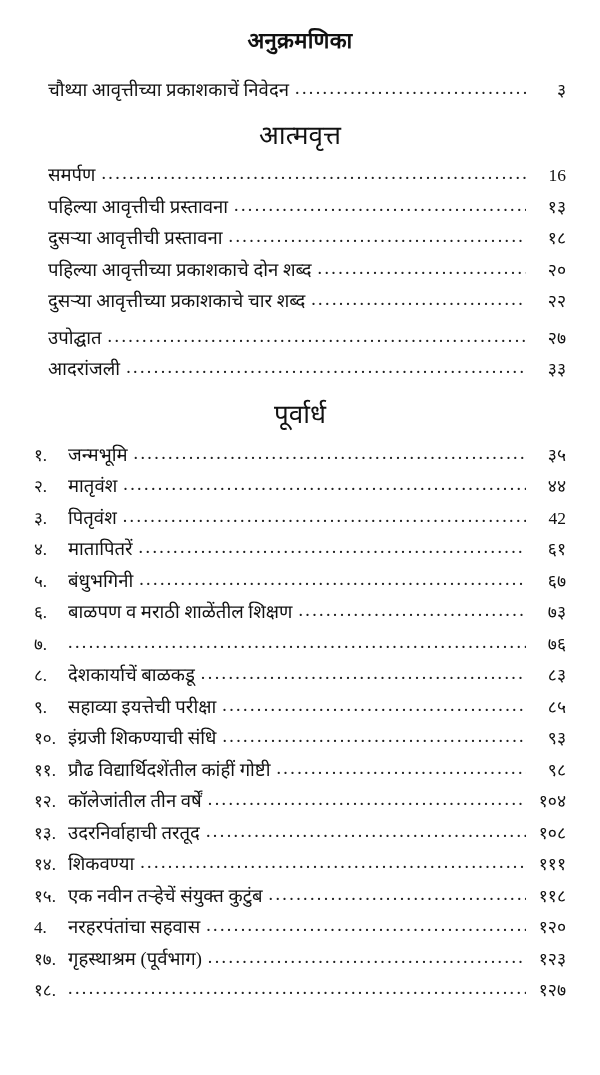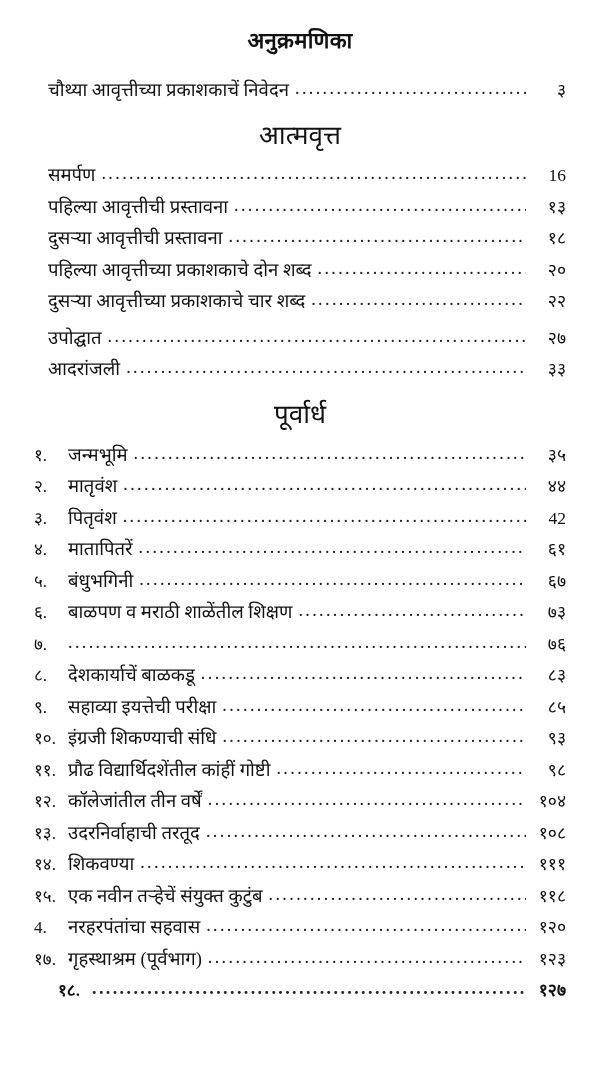--- a/index.html
+++ b/index.html
@@ -72,22 +72,21 @@
     min-width: 34px;
     font-size: 17.5px;
   }
   .block-indent {
     padding-left: 14px;
   }
   .block-indent-2 {
     padding-left: 0px;
   }
   .bold-row {
-    font-weight: bold;
-    margin-left: 24px;
+    font-weight: normal;
   }
   .spacer-sm { height: 5px; }
 </style>
 </head>
 <body>
 
 <div class="page">
 
   <div class="doc-title">अनुक्रमणिका</div>
 

